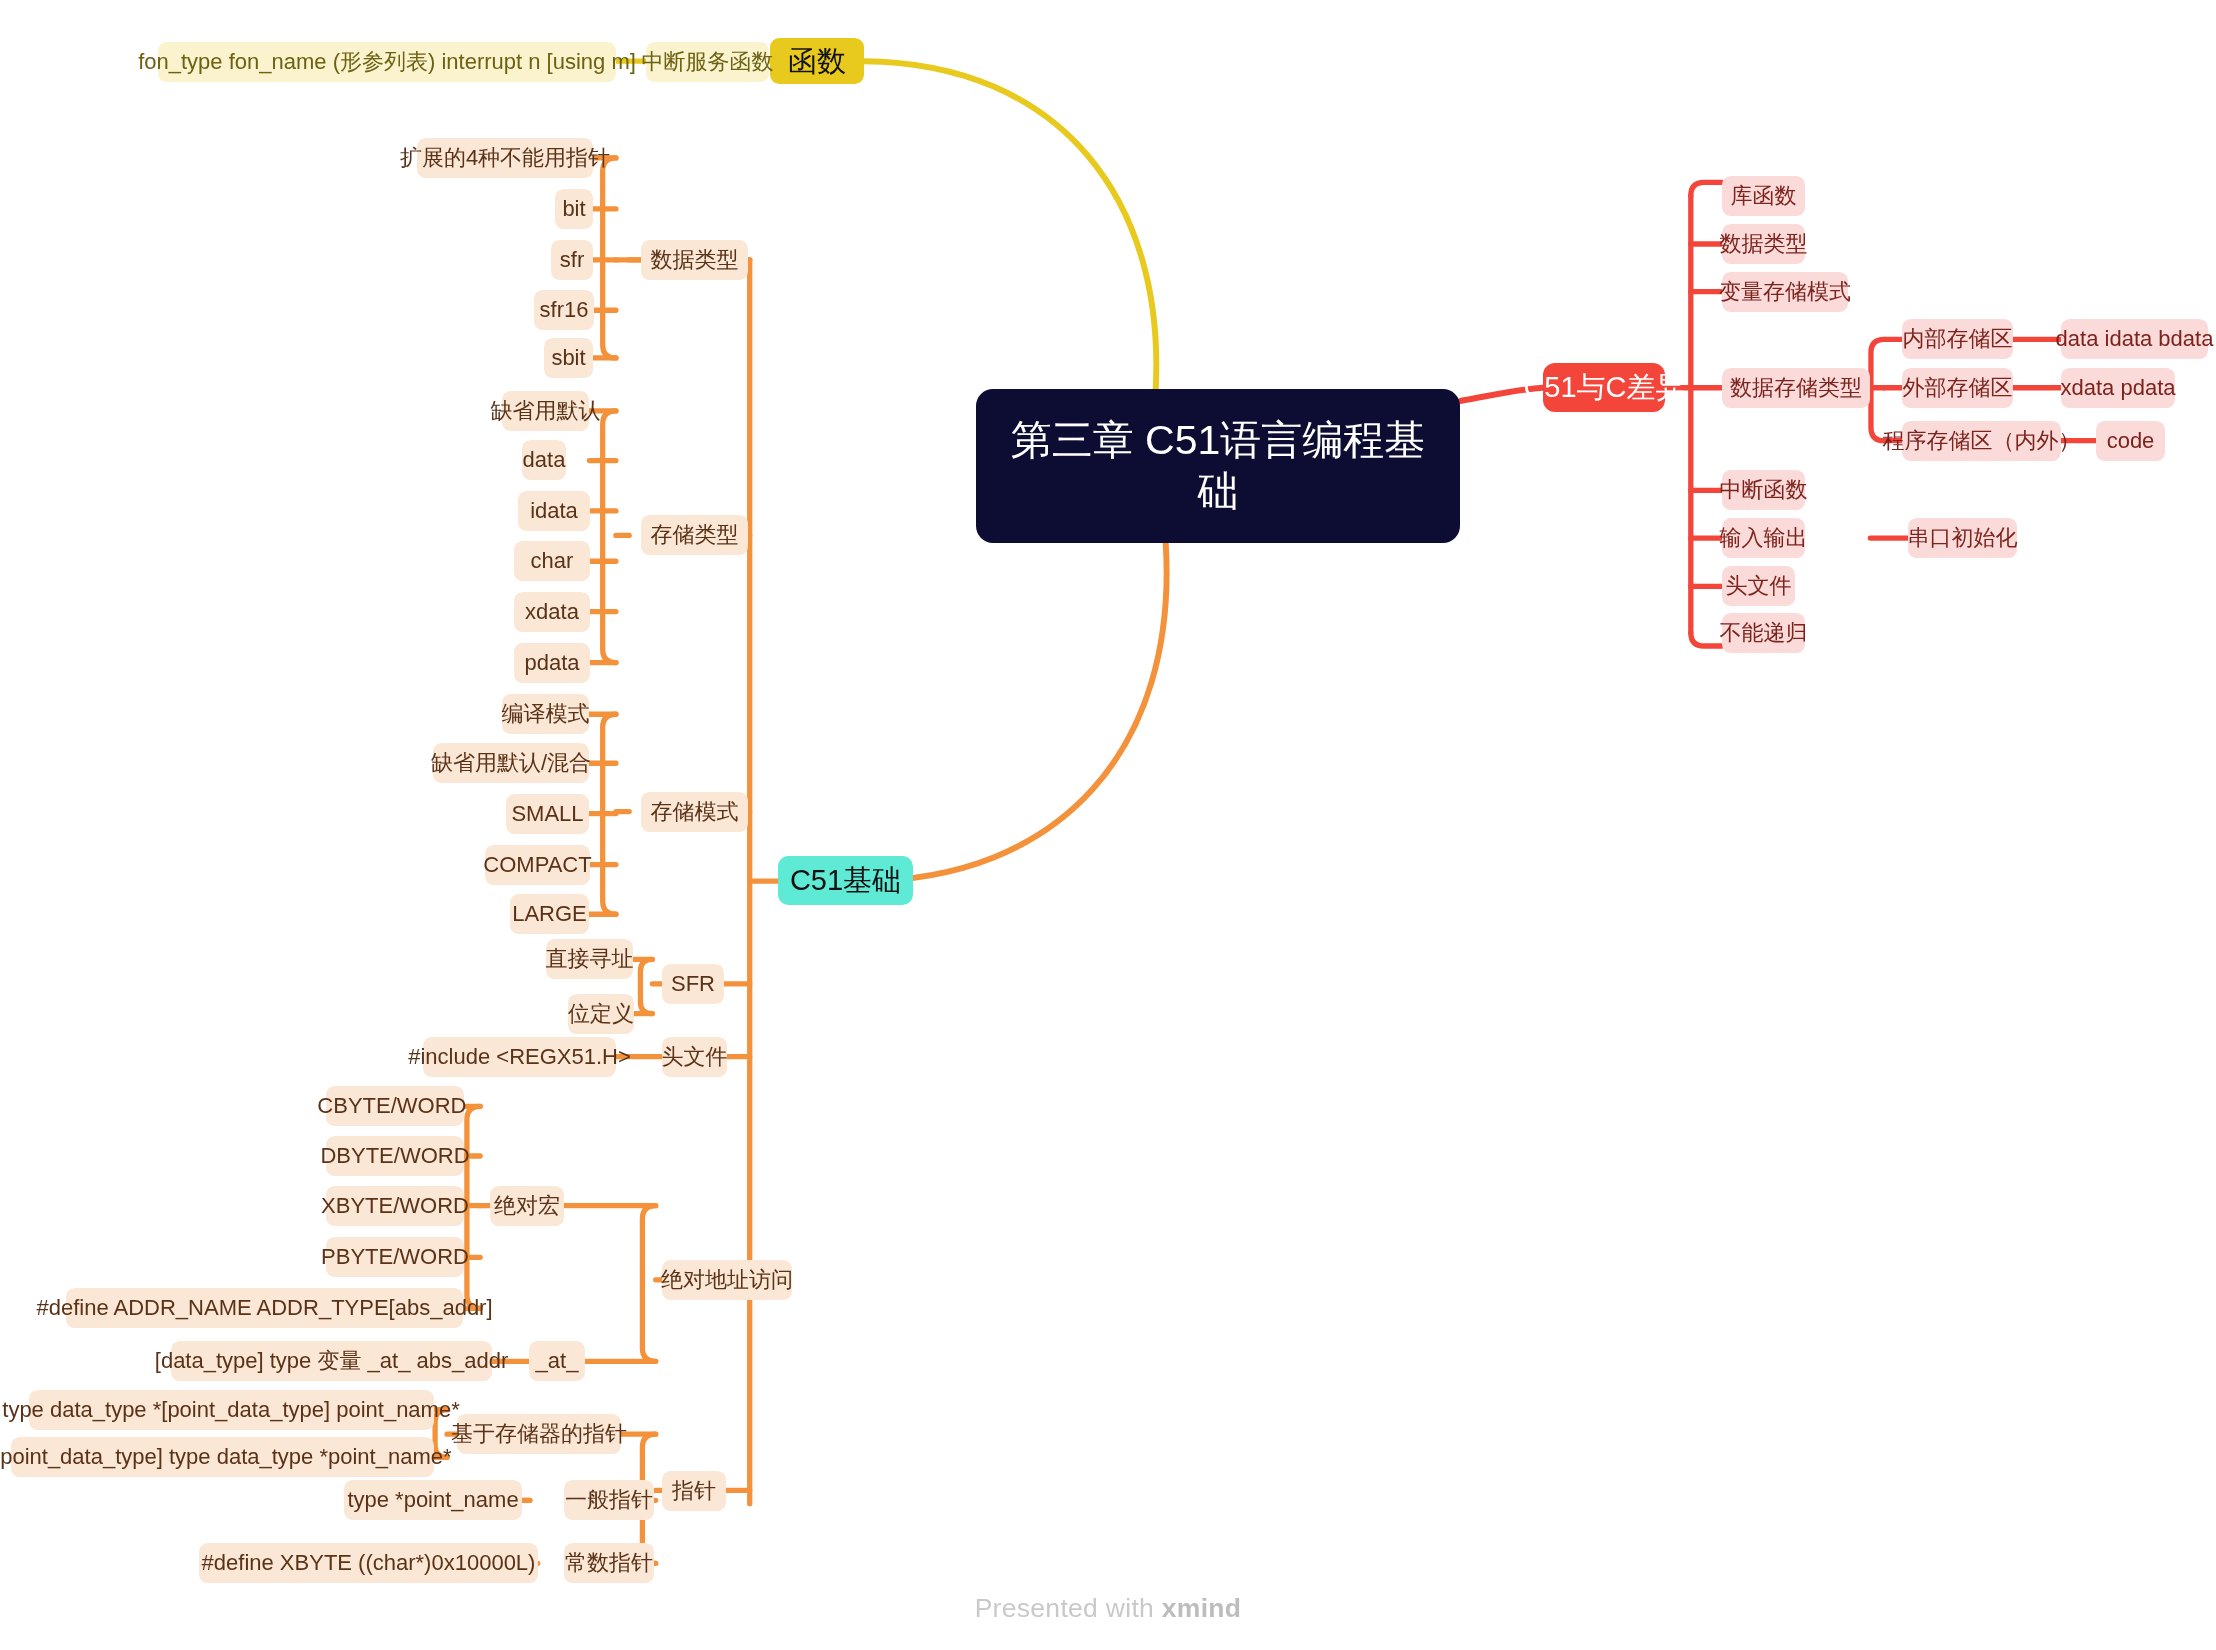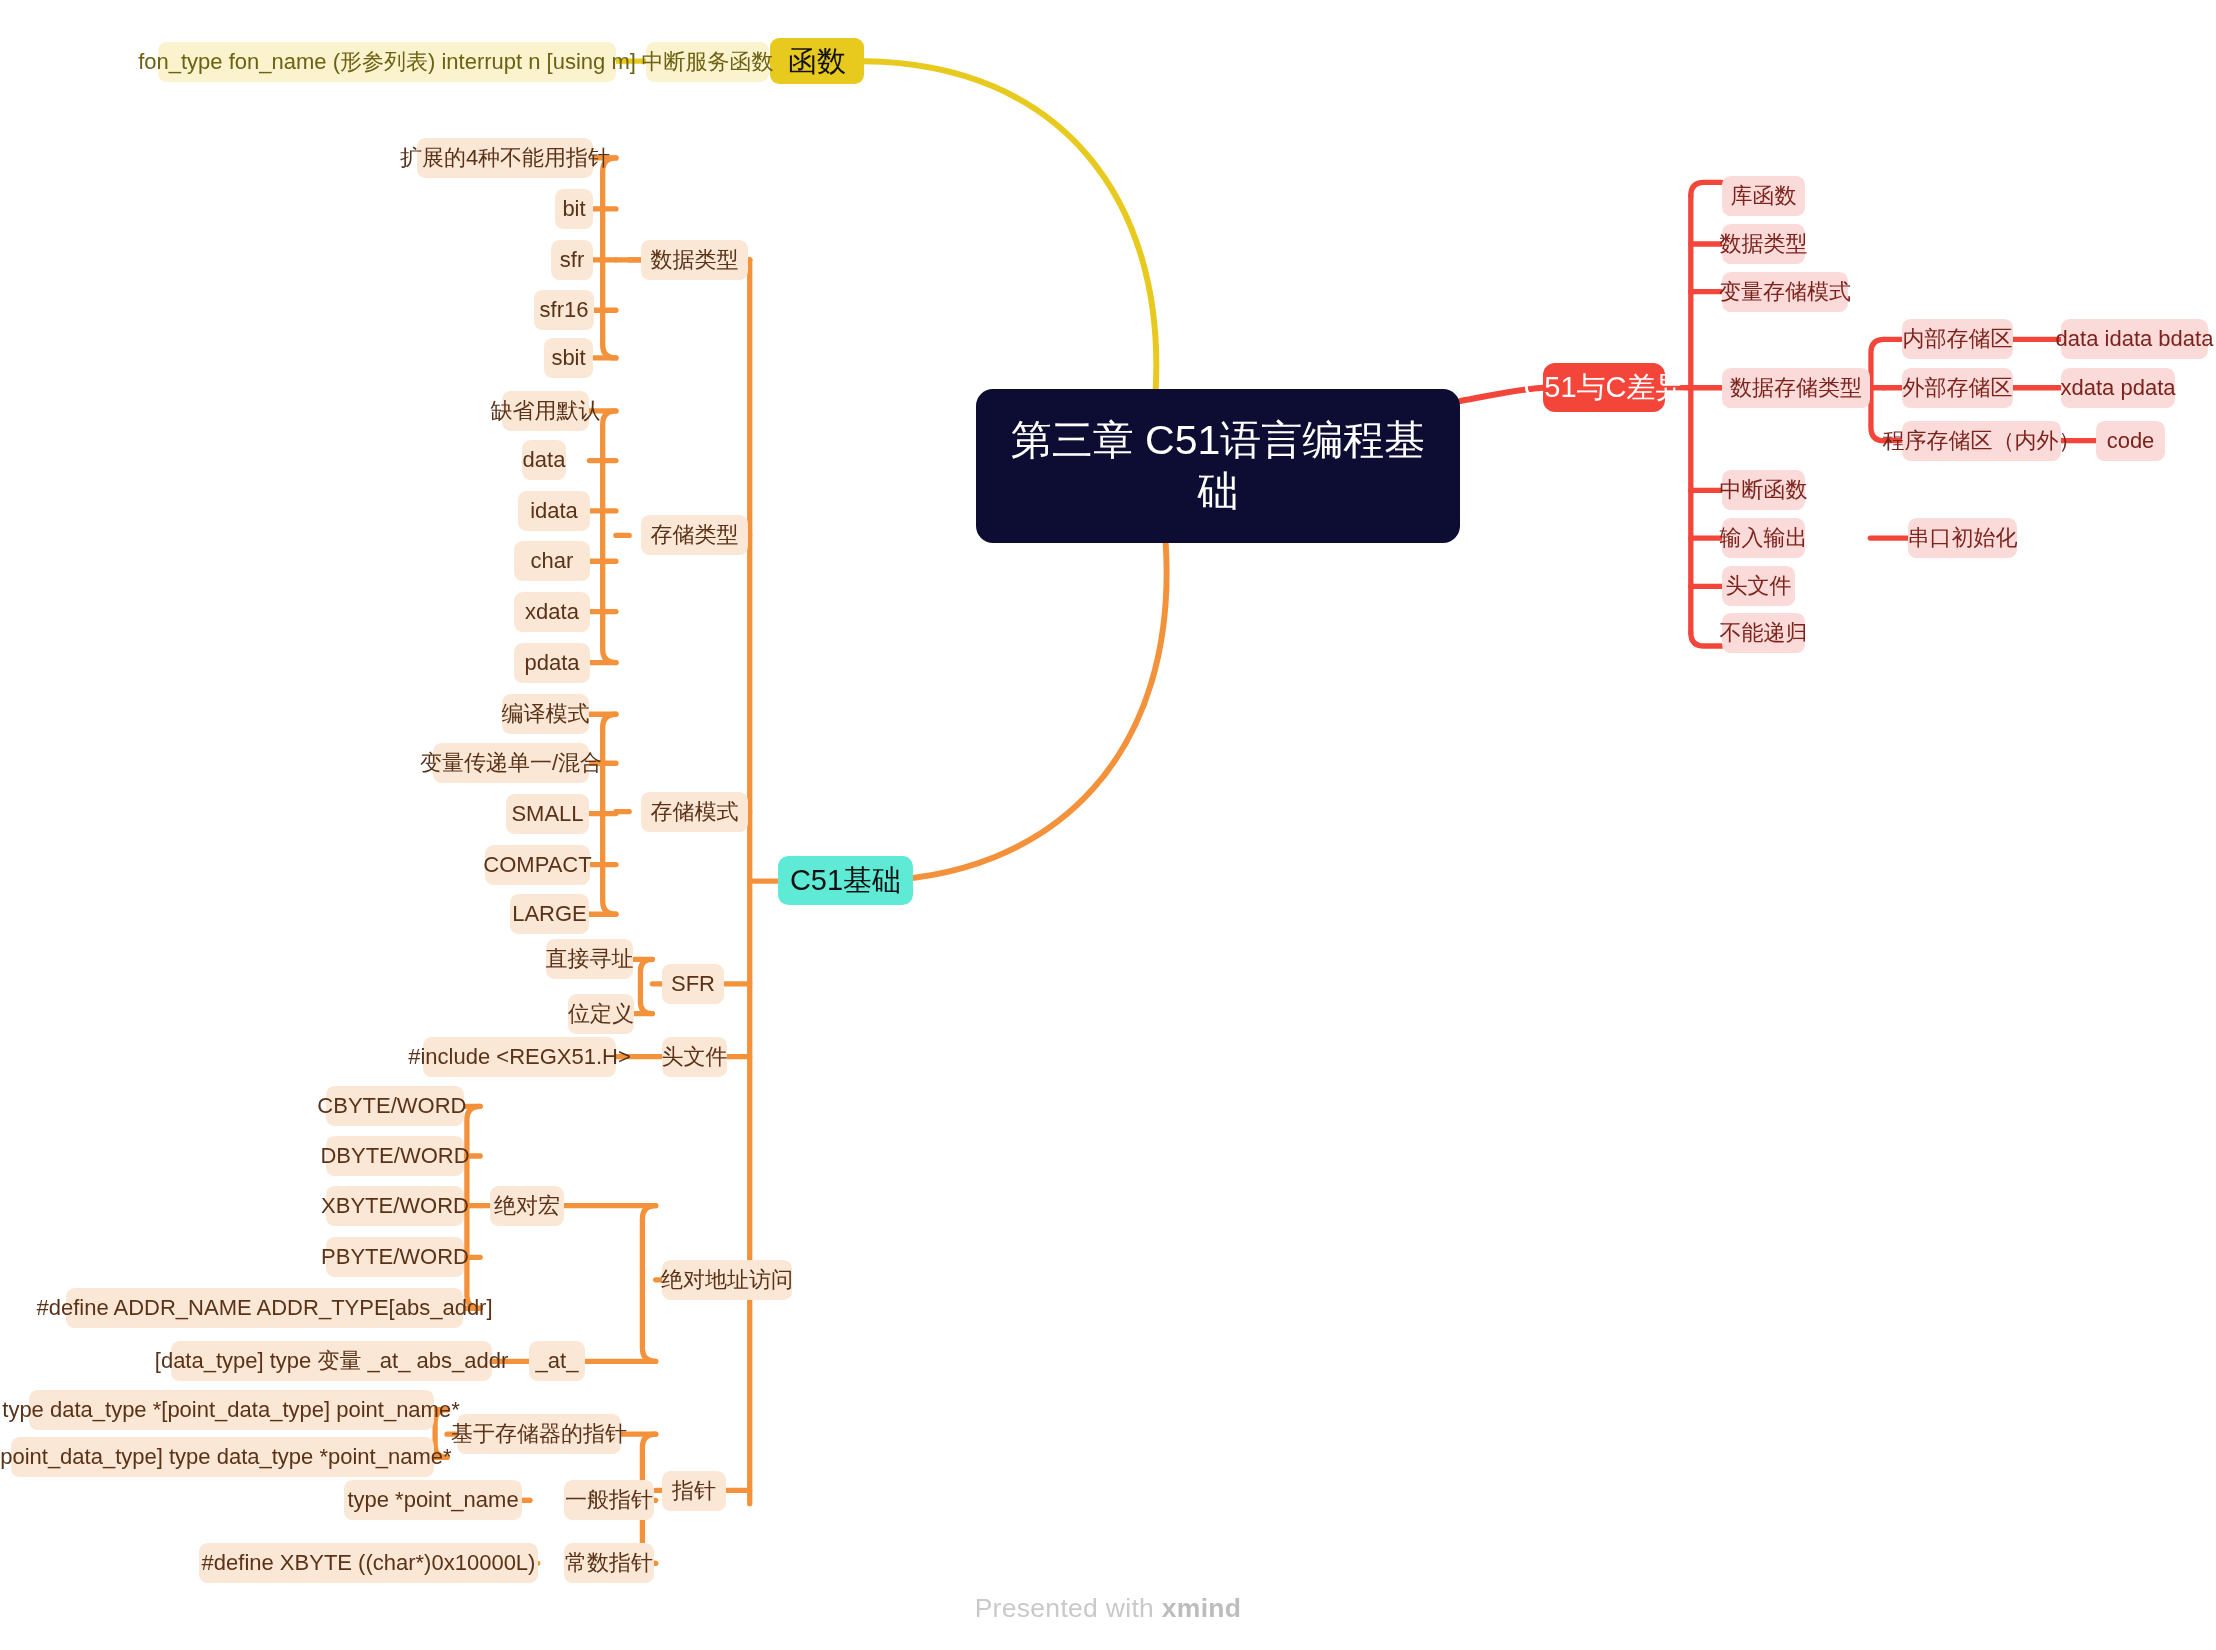--- a/index.html
+++ b/index.html
@@ -216,21 +216,21 @@
     <span>pdata</span>
   </div>
 
   <div class="node n-orange" style="left:641px;top:792px;width:107px;height:40px;">
     <span>存储模式</span>
   </div>
   <div class="node n-orange" style="left:502px;top:694px;width:87px;height:40px;">
     <span>编译模式</span>
   </div>
   <div class="node n-orange" style="left:433px;top:743px;width:156px;height:40px;">
-    <span>变量传递单一/混合</span>
+    <span>缺省用默认/混合</span>
   </div>
   <div class="node n-orange" style="left:506px;top:794px;width:83px;height:40px;">
     <span>SMALL</span>
   </div>
   <div class="node n-orange" style="left:485px;top:845px;width:105px;height:40px;">
     <span>COMPACT</span>
   </div>
   <div class="node n-orange" style="left:510px;top:894px;width:79px;height:40px;">
     <span>LARGE</span>
   </div>

